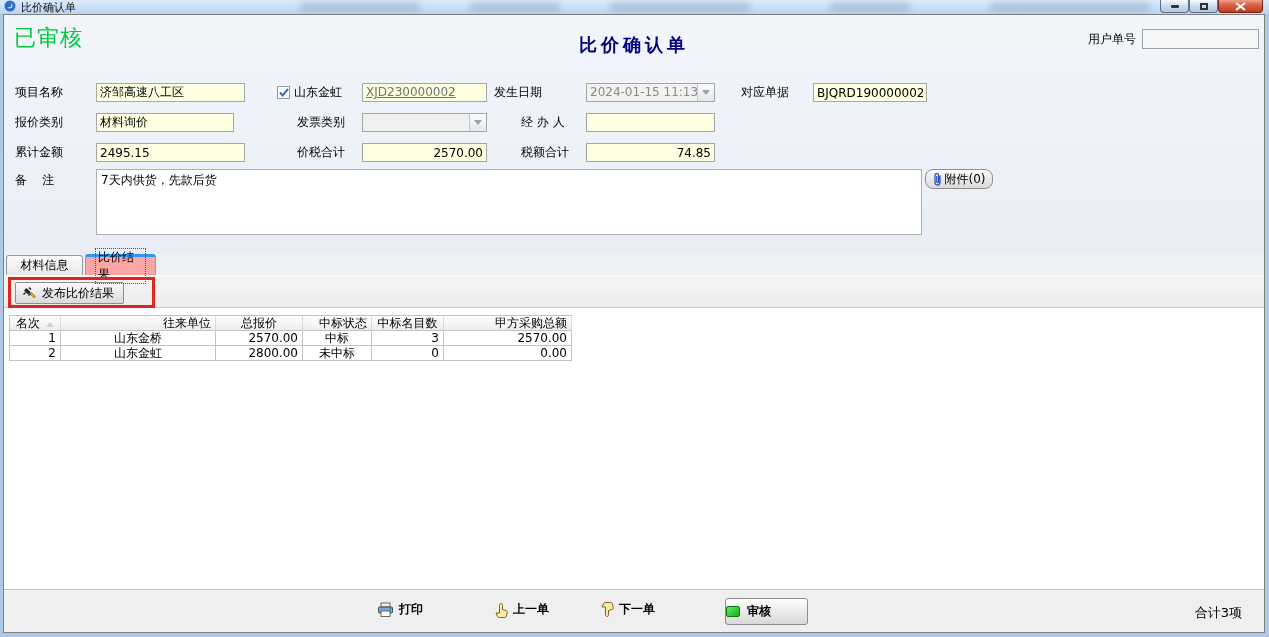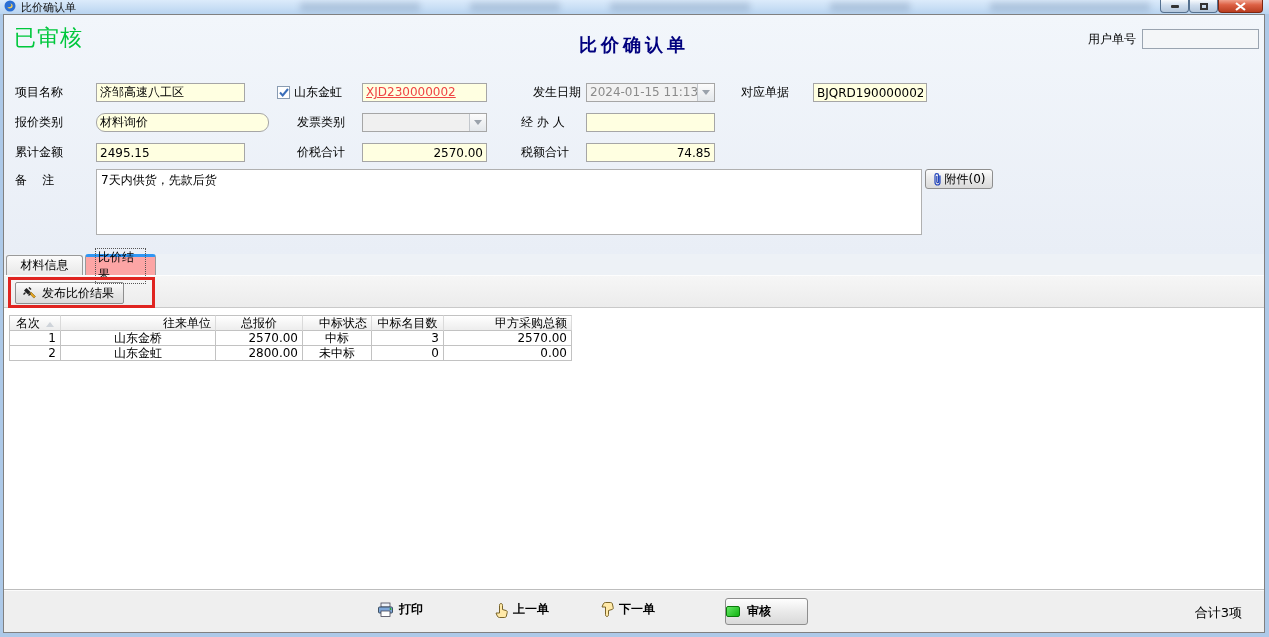--- a/index.html
+++ b/index.html
@@ -37,28 +37,28 @@
   .inp { position:absolute; height:19px; border:1px solid #a6a6a6; background:#ffffe1;
     font:inherit; padding:0 3px; line-height:17px; }
   .inp.num { text-align:right; }
   .combo { position:absolute; height:19px; border:1px solid #a6a6a6; background:#ffffe1; display:flex; }
   .combo .val { flex:1; padding:0 3px; line-height:17px; overflow:hidden; white-space:nowrap; }
   .combo .arrow-box { width:17px; display:flex; align-items:center; justify-content:center;
     background:linear-gradient(#fcfcfc,#e3e7eb); border-left:1px solid #c3c7cc; }
   .combo.disabled { background:#f2f2f2; }
   .combo.disabled .val { color:#8b8b8b; }
   .arrow-down { width:0; height:0; border-left:4px solid transparent; border-right:4px solid transparent; border-top:5px solid #9aa2ab; }
-  .link-val { color:#ef4444; text-decoration:underline; cursor:pointer; }
+  .link-val { color:#737373; text-decoration:underline; cursor:pointer; }
 
   .checkbox { position:absolute; width:13px; height:13px; background:#fff; border:1px solid #8a9cb2; display:flex; align-items:center; justify-content:center; cursor:pointer; }
 
   .remark-box { position:absolute; left:92px; top:154px; width:826px; height:66px;
     background:#fff; border:1px solid #b0b0b0; padding:2px 4px; line-height:16px; }
   .attach-btn { position:absolute; left:921px; top:154px; width:68px; height:20px;
-    border:1px solid #8e8e8e; border-radius:3px; background:linear-gradient(#fdfdfd,#e9e9e9 50%,#dadada);
+    border:1px solid #8e8e8e; border-radius:8px; background:linear-gradient(#fdfdfd,#e9e9e9 50%,#dadada);
     display:flex; align-items:center; justify-content:center; gap:3px; cursor:pointer; font-size:12px; }
 
   
   .tabstrip { position:absolute; left:0; top:239px; right:0; height:21px; background:#edf1f6; }
   .tab { position:absolute; top:1px; height:20px; border:1px solid #9a9a9a; border-bottom:none;
     border-radius:3px 3px 0 0; background:linear-gradient(#fbfbfb,#e8e8e8); display:flex;
     align-items:center; justify-content:center; padding:0 10px; cursor:pointer; }
   .tab.active { background:#fca5a5; border-top:3px solid #2f96f3; top:0; height:21px; z-index:2; }
   .tab.active .tab-label { outline:1px dotted #555; padding:0 2px; }
 
@@ -153,33 +153,33 @@
       <span class="checkbox" style="left:273px;top:71px;">
         <svg width="10" height="9" viewBox="0 0 10 9">
             <path d="M1 4.5l2.7 3L9 1" stroke="#3b6eba" stroke-width="2" fill="none"></path>
           </svg>
       </span>
       <span class="lbl" style="left:290px;top:68px;">山东金虹</span>
       <div class="inp" style="left:358px;top:68px;width:125px;">
         <span class="link-val">XJD230000002</span>
       </div>
 
-      <span class="lbl" style="left:529px;top:68px;">发生日期</span>
+      <span class="lbl" style="left:490px;top:68px;">发生日期</span>
       <div class="combo disabled" style="left:582px;top:68px;width:129px;">
         <span class="val">2024-01-15 11:13:09</span>
         <span class="arrow-box">
             <span class="arrow-down"></span>
           </span>
       </div>
 
       <span class="lbl" style="left:737px;top:68px;">对应单据</span>
       <input class="inp" style="left: 809px; top: 68px; width: 114px;" value="BJQRD190000002">
 
       <span class="lbl" style="left:11px;top:98px;">报价类别</span>
-      <input class="inp" style="left: 92px; top: 98px; width: 173px; border-radius: 9px;" value="材料询价">
+      <input class="inp" style="left: 92px; top: 98px; width: 138px;" value="材料询价">
 
       <span class="lbl" style="left:293px;top:98px;">发票类别</span>
       <div class="combo disabled" style="left:358px;top:98px;width:125px;background:#f0f0f0;">
         <span class="val"></span>
         <span class="arrow-box">
             <span class="arrow-down"></span>
           </span>
       </div>
 
       <span class="lbl" style="left:517px;top:98px;">经 办 人</span>

